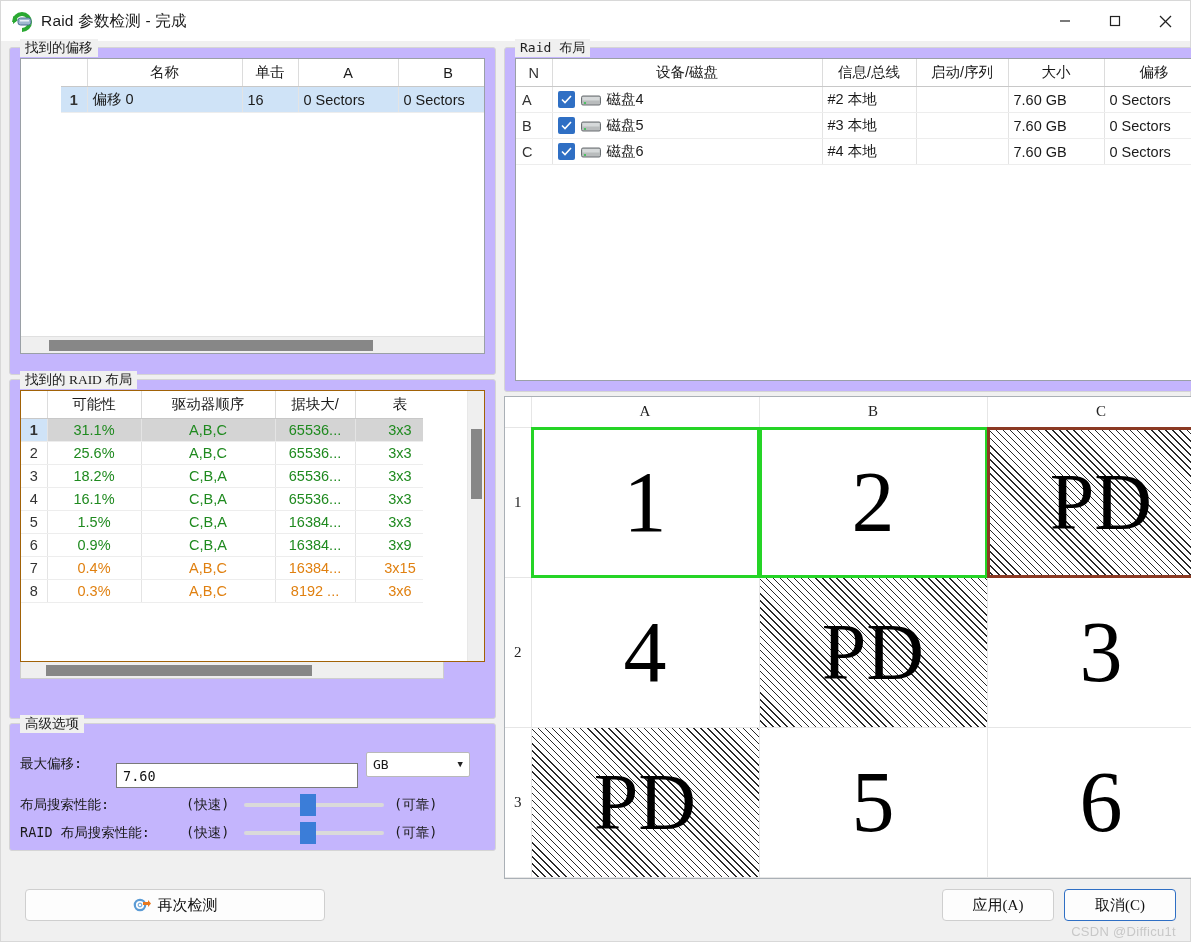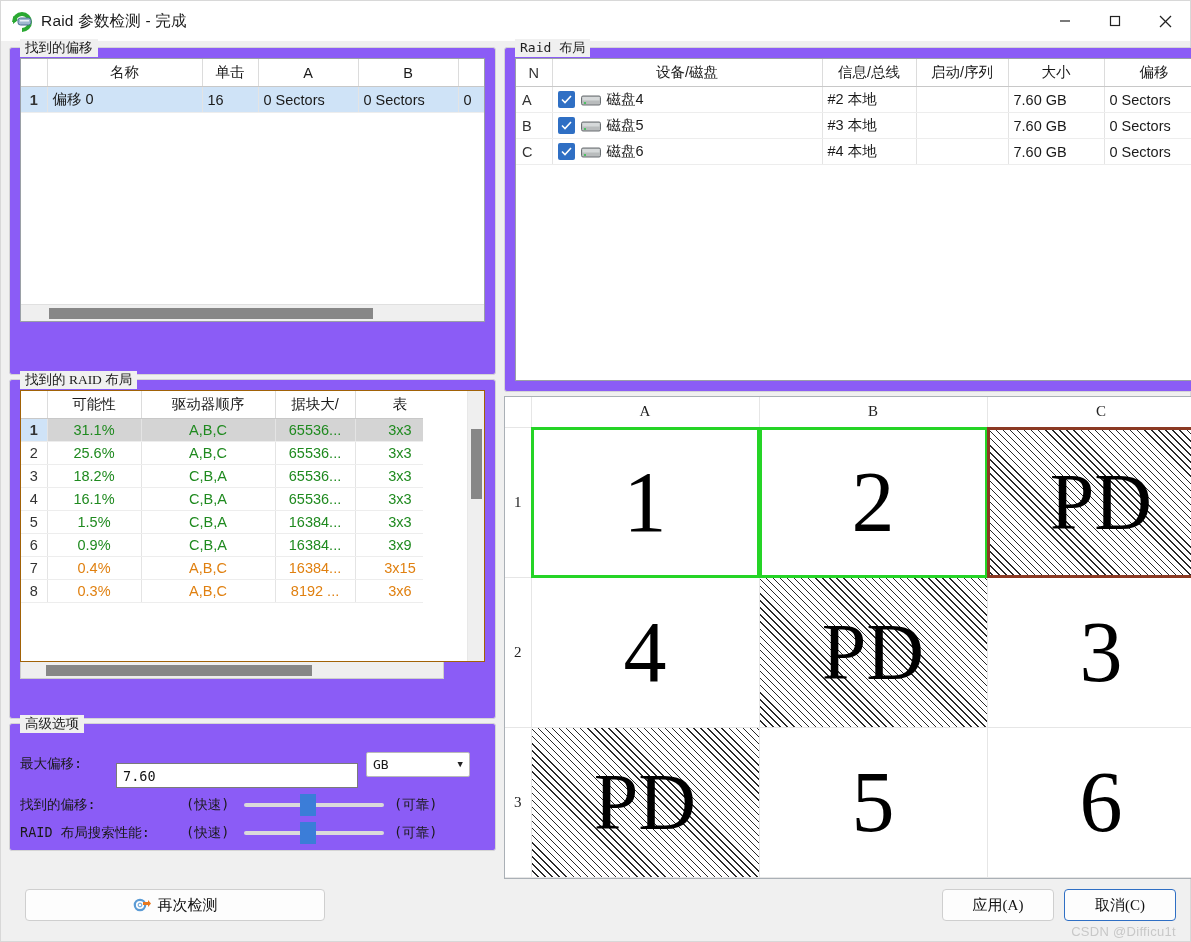--- a/index.html
+++ b/index.html
@@ -54,21 +54,21 @@
     min-height: 0;
   }
   .col-left  { width: 487px; display:flex; flex-direction:column; gap: 4px; }
   .col-right { flex: 1; display:flex; flex-direction:column; gap: 4px; }
 
   
   .group {
     position: relative;
     border: 1px solid #d5d5d5;
     border-radius: 3px;
-    background: #8b5cf6;
+    background: #c4b5fd;
     padding: 10px 10px 10px 10px;
   }
   .group > .legend {
     position: absolute;
     top: -9px; left: 10px;
     background: #f0f0f0;
     padding: 0 5px;
     font-size: 13.5px;
     color: #202020;
     font-family: "Liberation Serif", serif;
@@ -299,21 +299,21 @@
       </div>
     </div>
   </div>
 
   <div class="content">
 
     <div class="col-left">
 
       <div class="group" style="height:328px;">
         <div class="legend">找到的偏移</div>
-        <div class="tbl-wrap" style="height:264px;">
+        <div class="tbl-wrap" style="height:296px;padding-left:40px;">
           <table class="grid" id="offsets-table">
             <colgroup>
                 <col class="c0">
                 <col class="c1">
                 <col class="c2">
                 <col class="c3">
                 <col class="c4">
                 <col class="c5">
               </colgroup>
             <thead>
@@ -442,21 +442,21 @@
           <div class="txtinput" style="width:242px;margin-top:23px;">
             <span placeholder="0.00">7.60</span>
           </div>
           <div class="combo" style="width:104px;margin-left:8px;">
             <span>GB</span>
             <span class="caret">▼</span>
           </div>
         </div>
 
         <div class="opt-row">
-          <div class="opt-label" style="width:166px;">找到的偏移:</div>
+          <div class="opt-label" style="width:166px;">布局搜索性能:</div>
           <div class="paren" style="width:58px;">(快速)</div>
           <div class="slider" style="width:140px;">
             <div class="track"></div>
             <div class="knob" id="knob-offset" style="left: 56px;"></div>
           </div>
           <div class="paren" style="margin-left:10px;">(可靠)</div>
         </div>
 
         <div class="opt-row">
           <div class="opt-label" style="width:166px;">RAID 布局搜索性能:</div>

